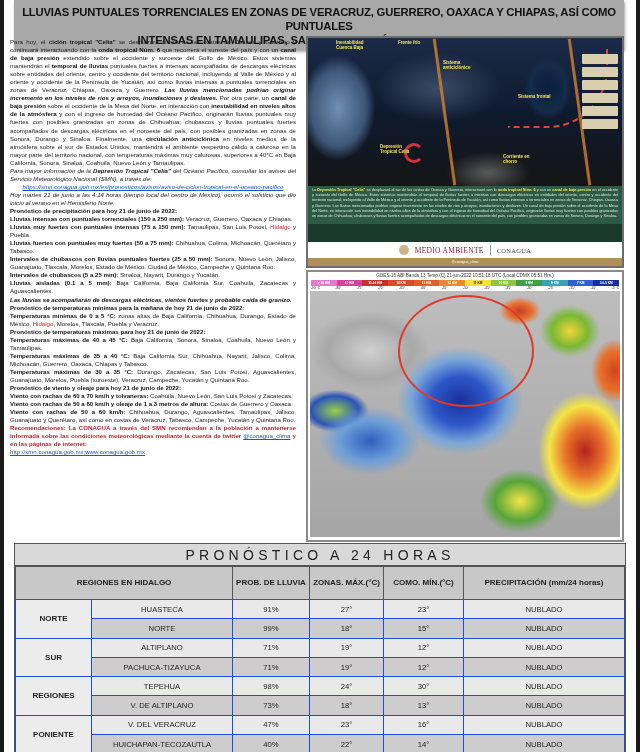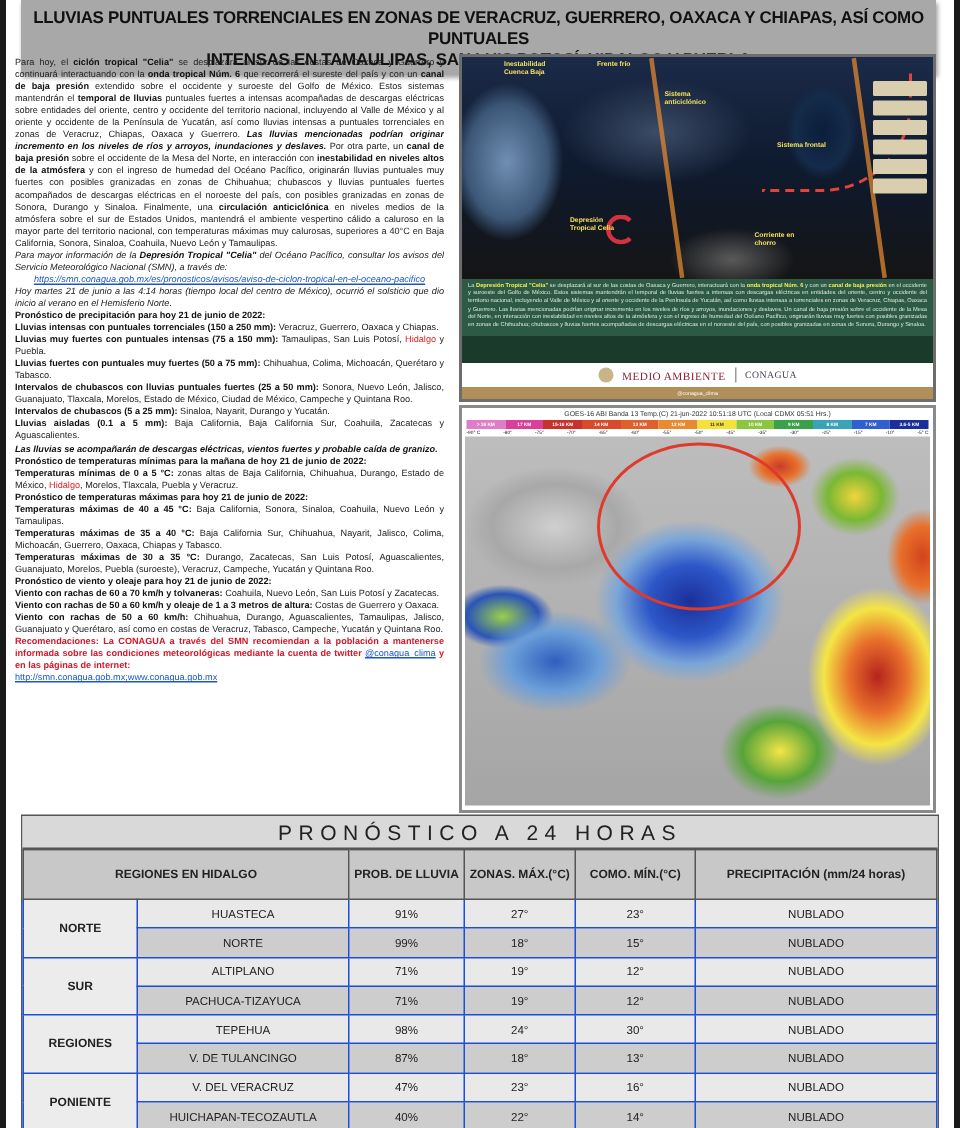--- a/index.html
+++ b/index.html
@@ -296,22 +296,22 @@
         </tr>
         <tr>
           <td class="region" rowspan="2">REGIONES</td>
           <td class="sub">TEPEHUA</td>
           <td class="sub">98%</td>
           <td class="sub">24°</td>
           <td class="sub">30°</td>
           <td class="sub">NUBLADO</td>
         </tr>
         <tr class="alt">
-          <td class="sub">V. DE TULANCINGO</td>
-          <td class="sub">87%</td>
+          <td class="sub">V. DE ALTIPLANO</td>
+          <td class="sub">73%</td>
           <td class="sub">18°</td>
           <td class="sub">13°</td>
           <td class="sub">NUBLADO</td>
         </tr>
         <tr>
           <td class="region" rowspan="2">PONIENTE</td>
           <td class="sub">V. DEL VERACRUZ</td>
           <td class="sub">47%</td>
           <td class="sub">23°</td>
           <td class="sub">16°</td>

